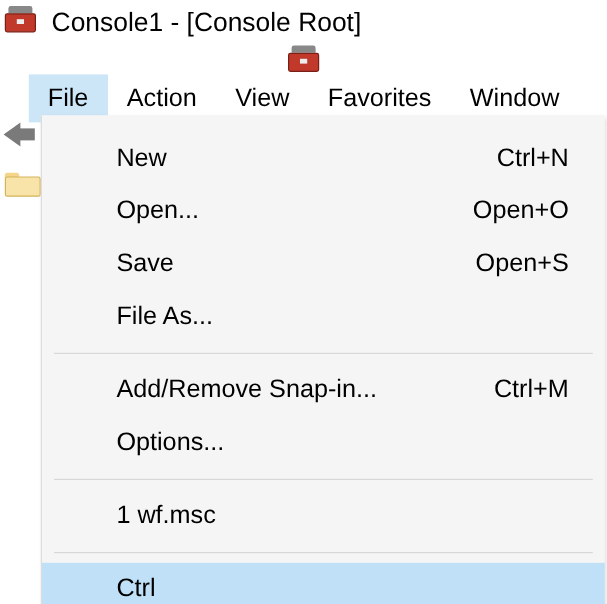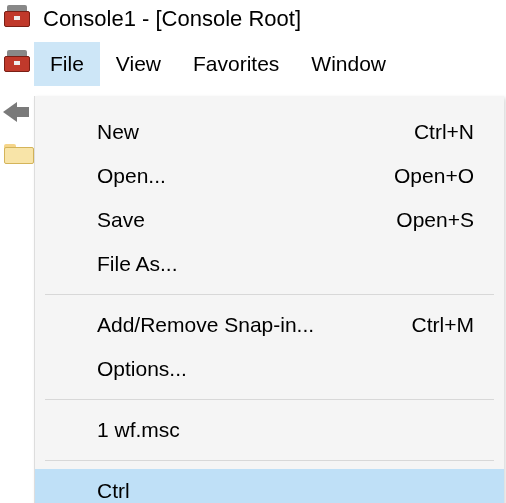--- a/index.html
+++ b/index.html
@@ -20,20 +20,21 @@
     gap: 13px;
     padding: 6px 4px 10px 4px;
   }
   .title-text {
     font-size: 22px;
   }
   .toolbar-row {
     display: flex;
     align-items: center;
     height: 44px;
+    flex-direction: column;
   }
   .toolbar-icon-slot {
     width: 34px;
     display: flex;
     justify-content: center;
     align-items: center;
   }
   .menu-bar {
     display: flex;
     align-items: stretch;
@@ -159,20 +160,23 @@
         <span class="lid"></span>
         <span class="body"></span>
         <span class="latch"></span>
       </span>
   </div>
   <div class="menu-bar">
     <div class="menu-item open">
         <span>File</span>
       </div>
     <div class="menu-item">
+        <span>Action</span>
+      </div>
+    <div class="menu-item">
         <span>View</span>
       </div>
     <div class="menu-item">
         <span>Favorites</span>
       </div>
     <div class="menu-item">
         <span>Window</span>
       </div>
   </div>
 </div>

